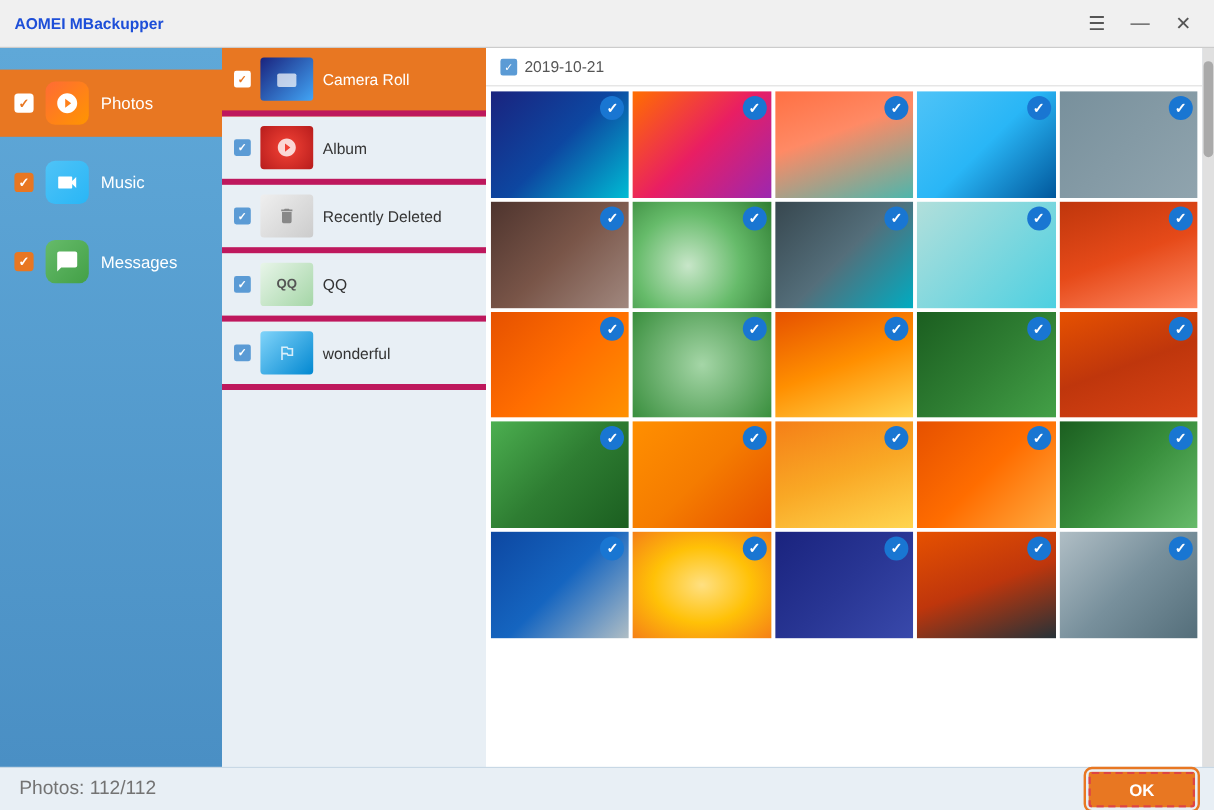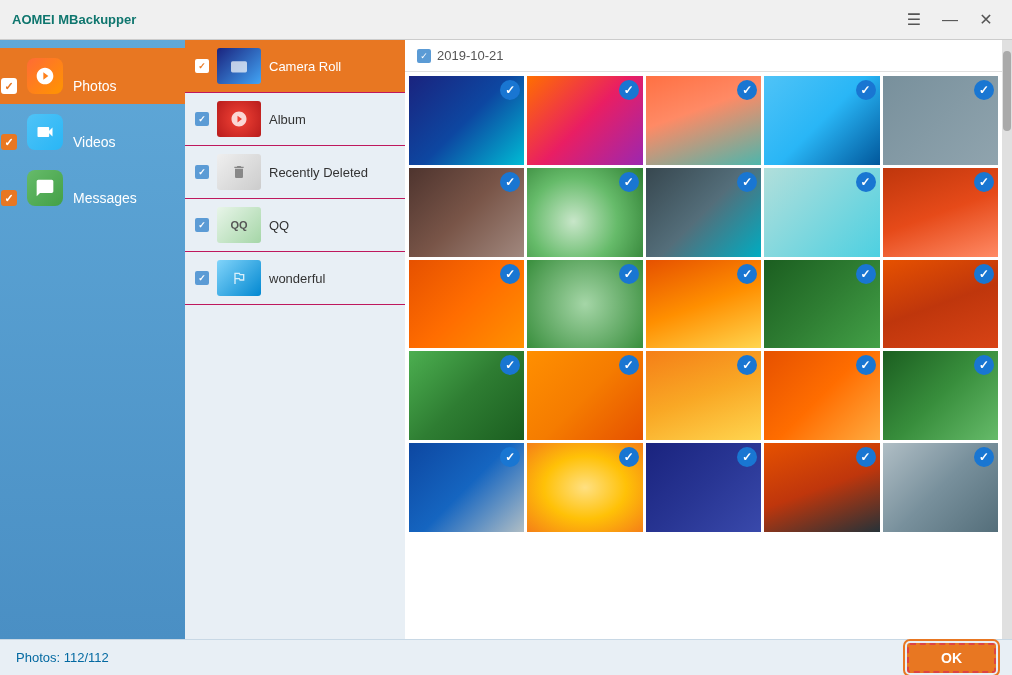--- a/index.html
+++ b/index.html
@@ -10,21 +10,21 @@
       height: 40px;
       display: flex;
       align-items: center;
       padding: 0 12px;
       border-bottom: 1px solid #ccc;
       user-select: none;
     }
     .title-bar-title {
       font-size: 13px;
       font-weight: 600;
-      color: #0f766e;
+      color: #1d4ed8;
       flex: 1;
     }
     .title-bar-controls {
       display: flex;
       gap: 8px;
       align-items: center;
     }
     .title-bar-btn {
       width: 28px;
       height: 28px;
@@ -46,25 +46,26 @@
     .sidebar {
       width: 185px;
       background: #5b9bd5;
       background: linear-gradient(180deg, #5fa8d8 0%, #4a8fc4 100%);
       display: flex;
       flex-direction: column;
       padding: 8px 0;
     }
     .sidebar-item {
       display: flex;
-      align-items: flex-end;
-      padding: 10px 1px;
+      align-items: center;
+      padding: 10px 12px;
       cursor: pointer;
       gap: 10px;
       position: relative;
+      margin-top: 10px;
     }
     .sidebar-item.active {
       background: #e87722;
     }
     .sidebar-checkbox {
       width: 16px;
       height: 16px;
       border: 2px solid white;
       border-radius: 3px;
       display: flex;
@@ -127,21 +128,21 @@
     .album-list {
       flex: 1;
       overflow-y: auto;
     }
     .album-item {
       display: flex;
       align-items: center;
       padding: 8px 10px;
       gap: 8px;
       cursor: pointer;
-      border-bottom: 1px solid #be185d;
+      border-bottom: 5px solid #be185d;
     }
     .album-item.active {
       background: #e87722;
     }
     .album-checkbox {
       width: 14px;
       height: 14px;
       border: 2px solid #5b9bd5;
       border-radius: 2px;
       display: flex;
@@ -272,22 +273,22 @@
     .status-bar {
       height: 36px;
       background: #e8eff5;
       border-top: 1px solid #c8d8e5;
       display: flex;
       align-items: center;
       justify-content: space-between;
       padding: 0 16px;
     }
     .status-text {
-      font-size: 13px;
-      color: #0369a1;
+      font-size: 16px;
+      color: #737373;
     }
     .ok-btn {
       background: #e87722;
       color: white;
       border: 2px dashed #d44;
       padding: 5px 32px;
       font-size: 14px;
       font-weight: 600;
       cursor: pointer;
       border-radius: 3px;
@@ -354,21 +355,21 @@
     </div>
 
 
     <div class="sidebar-item">
       <div class="sidebar-checkbox checked"></div>
       <div class="sidebar-icon icon-videos">
         <svg width="20" height="20" viewBox="0 0 24 24" fill="white">
             <path d="M17 10.5V7c0-.55-.45-1-1-1H4c-.55 0-1 .45-1 1v10c0 .55.45 1 1 1h12c.55 0 1-.45 1-1v-3.5l4 4v-11l-4 4z"></path>
           </svg>
       </div>
-      <span class="sidebar-label">Videos</span>
+      <span class="sidebar-label">Music</span>
     </div>
 
 
     <div class="sidebar-item">
       <div class="sidebar-checkbox checked"></div>
       <div class="sidebar-icon icon-messages">
         <svg width="20" height="20" viewBox="0 0 24 24" fill="white">
             <path d="M20 2H4c-1.1 0-2 .9-2 2v18l4-4h14c1.1 0 2-.9 2-2V4c0-1.1-.9-2-2-2z"></path>
           </svg>
       </div>

